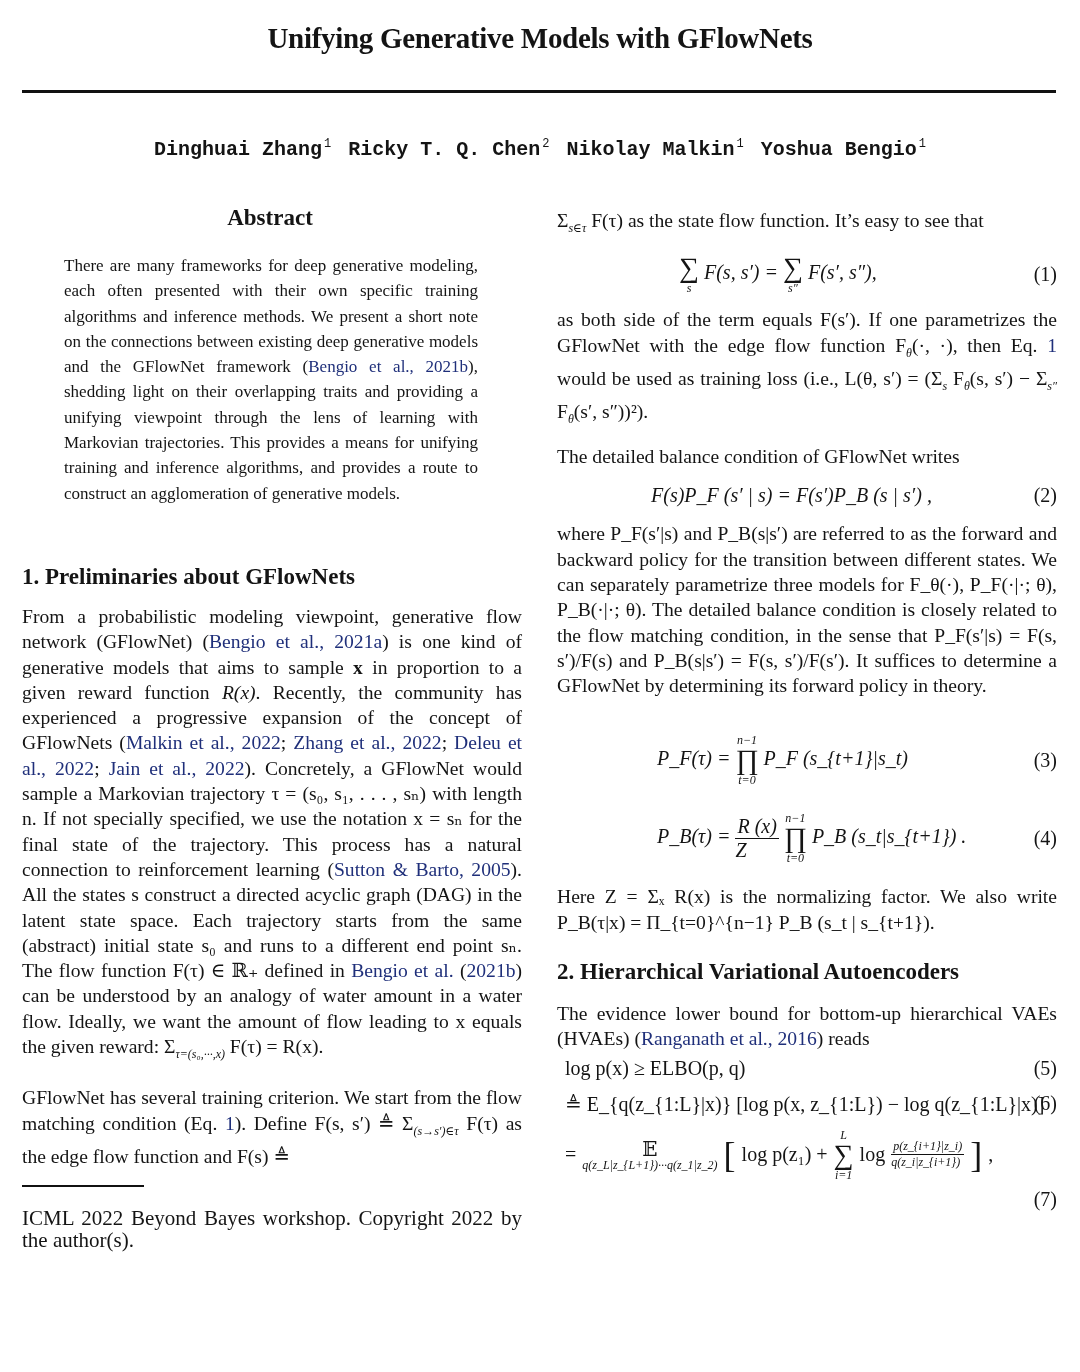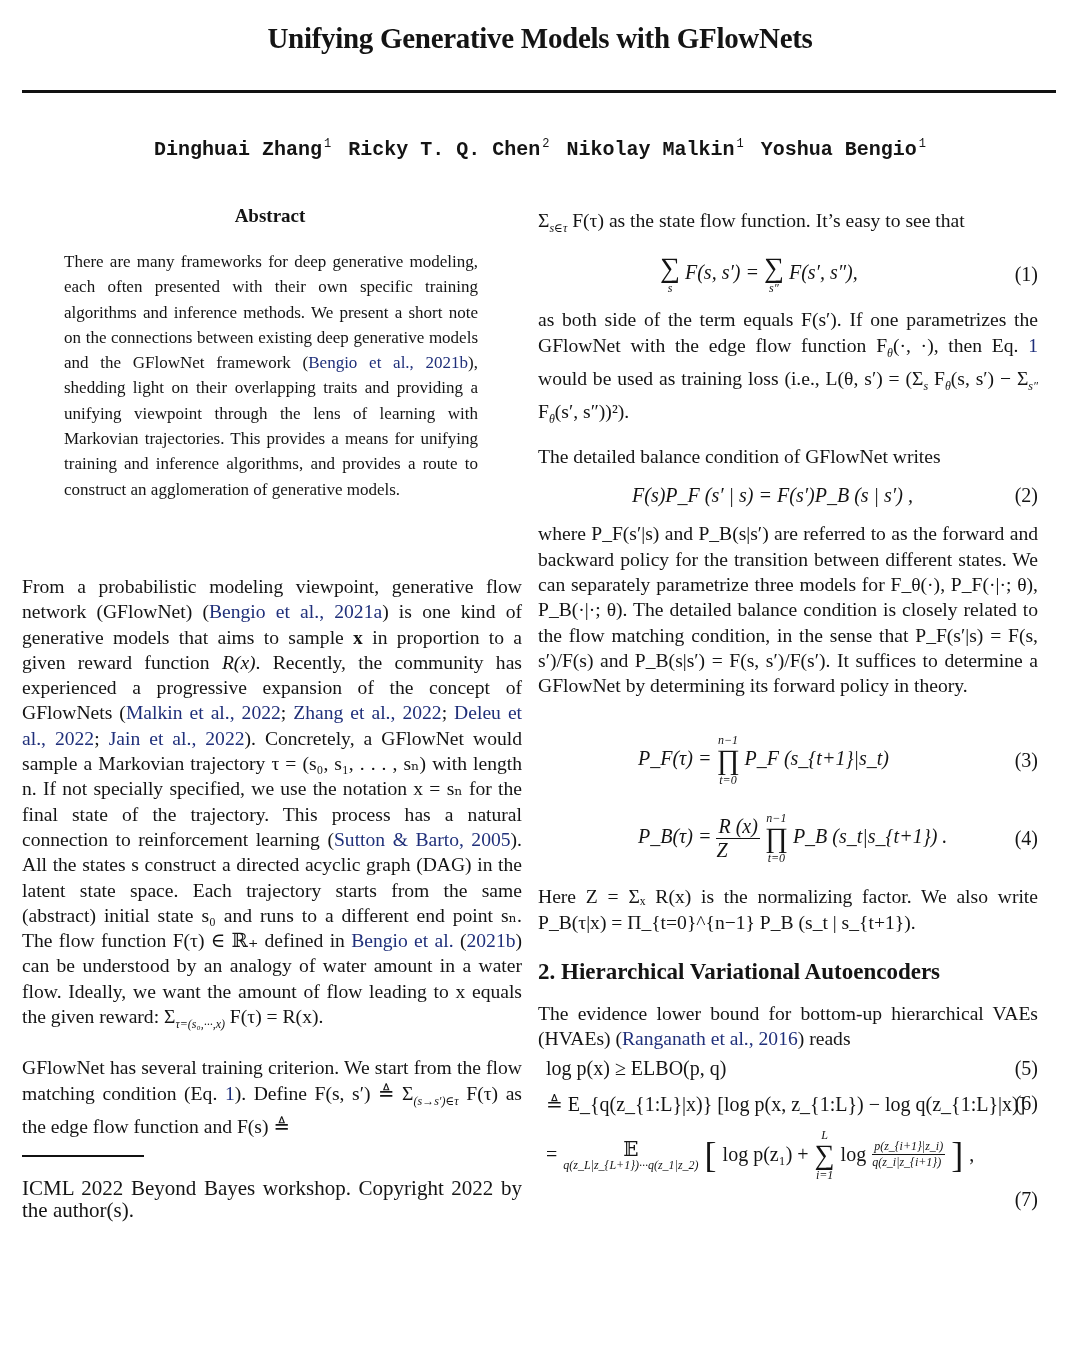--- a/index.html
+++ b/index.html
@@ -17,24 +17,24 @@
   }
   .authors {
     position: absolute; top: 137px; left: 0; width: 1080px; text-align: center;
     font-size: 20px; font-weight: bold;
   }
   .authors .author { margin: 0 6px; font-family: Liberation Mono, monospace; }
   .authors sup { font-weight: normal; font-size: 12px; vertical-align: 8px; margin-left: 2px; }
 
   .col { position: absolute; width: 500px; }
   .col-left { left: 22px; top: 205px; }
-  .col-right { left: 538px; top: 208px; }
+  .col-right { left: 557px; top: 208px; }
 
   .abstract-heading {
-    text-align: center; font-size: 19px; font-weight: bold; margin-left: 0; width: 496px;
+    text-align: center; font-size: 23px; font-weight: bold; margin-left: 0; width: 496px;
   }
   .abstract-body {
     margin: 22px 12px 0 42px; width: 414px; font-size: 17px; line-height: 25.3px; text-align: justify;
   }
   .section-heading { font-size: 23px; font-weight: bold; margin: 0; }
   p { margin: 0; font-size: 19.6px; line-height: 25.3px; text-align: justify; }
   .cite { color: #1f2f7a; cursor: pointer; }
   .m { font-style: italic; }
   .b { font-weight: bold; }
 
@@ -66,20 +66,21 @@
   <span class="author"><span>Ricky T. Q. Chen</span><sup>2</sup></span>
   <span class="author"><span>Nikolay Malkin</span><sup>1</sup></span>
   <span class="author"><span>Yoshua Bengio</span><sup>1</sup></span>
 </div>
 
 <div class="col col-left">
   <div class="abstract-heading">Abstract</div>
   <div class="abstract-body"><span>There are many frameworks for deep generative modeling, each often presented with their own specific training algorithms and inference methods. We present a short note on the connections between existing deep generative models and the GFlowNet framework (</span><span class="cite">Bengio et al., 2021b</span><span>), shedding light on their overlapping traits and providing a unifying viewpoint through the lens of learning with Markovian trajectories. This provides a means for unifying training and inference algorithms, and provides a route to construct an agglomeration of generative models.</span></div>
 
   <div style="height: 58px;"></div>
+  <div class="section-heading">1. Preliminaries about GFlowNets</div>
   <div style="height: 14px;"></div>
   <p><span>From a probabilistic modeling viewpoint, generative flow network (GFlowNet) (</span><span class="cite">Bengio et al., 2021a</span><span>) is one kind of generative models that aims to sample </span><span class="b">x</span><span> in proportion to a given reward function </span><span class="m">R(x)</span><span>. Recently, the community has experienced a progressive expansion of the concept of GFlowNets (</span><span class="cite">Malkin et al., 2022</span>; <span class="cite">Zhang et al., 2022</span>; <span class="cite">Deleu et al., 2022</span>; <span class="cite">Jain et al., 2022</span><span>). Concretely, a GFlowNet would sample a Markovian trajectory τ = (s₀, s₁, . . . , sₙ) with length n. If not specially specified, we use the notation x = sₙ for the final state of the trajectory. This process has a natural connection to reinforcement learning (</span><span class="cite">Sutton &amp; Barto, 2005</span><span>). All the states s construct a directed acyclic graph (DAG) in the latent state space. Each trajectory starts from the same (abstract) initial state s₀ and runs to a different end point sₙ. The flow function F(τ) ∈ ℝ₊ defined in </span><span class="cite">Bengio et al.</span> (<span class="cite">2021b</span>)<span> can be understood by an analogy of water amount in a water flow. Ideally, we want the amount of flow leading to x equals the given reward: Σ</span><sub class="m">τ=(s₀,···,x)</sub><span> F(τ) = R(x).</span></p>
   <div style="height: 18px;"></div>
   <p><span>GFlowNet has several training criterion. We start from the flow matching condition (Eq. </span><span class="cite">1</span><span>). Define F(s, s′) ≜ Σ</span><sub class="m">(s→s′)∈τ</sub><span> F(τ) as the edge flow function and F(s) ≜</span></p>
   <div class="footnote-rule"></div>
   <div class="copyright">ICML 2022 Beyond Bayes workshop. Copyright 2022 by the author(s).</div>
 </div>
 
 <div class="col col-right">
   <p><span>Σ</span><sub class="m">s∈τ</sub><span> F(τ) as the state flow function. It’s easy to see that</span></p>

